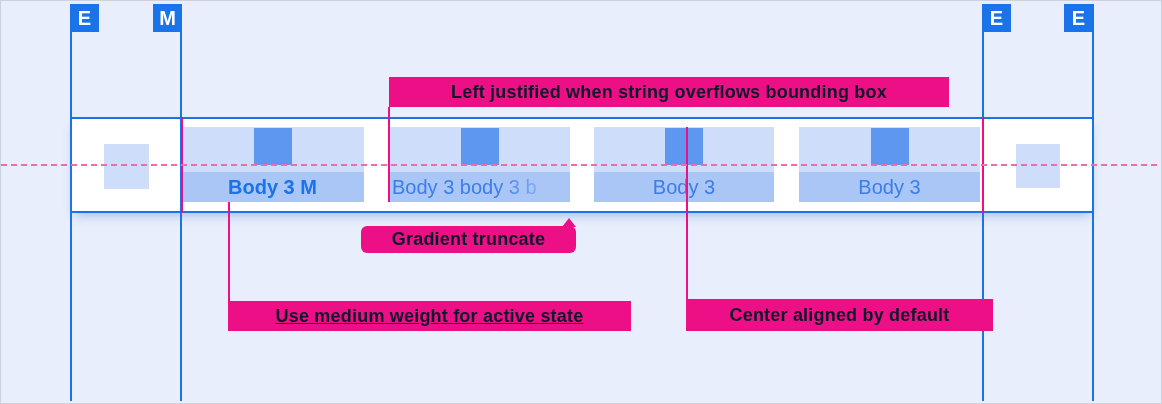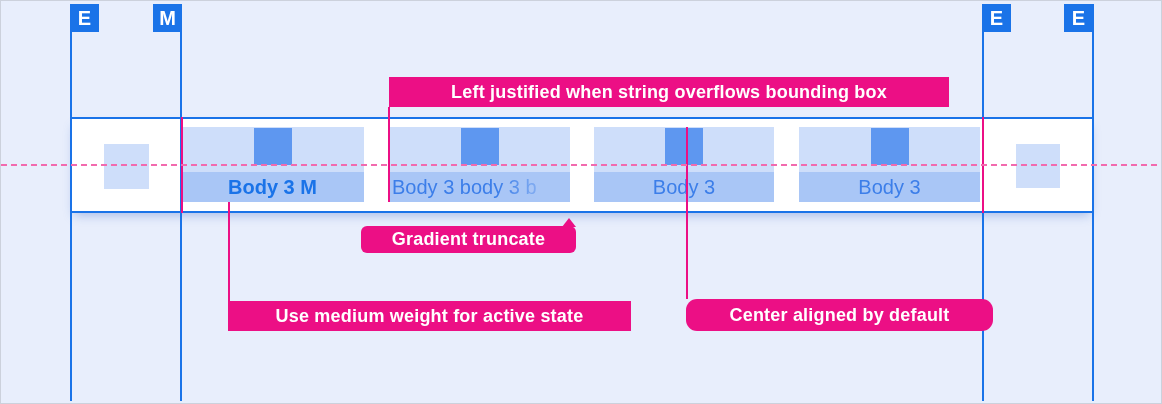--- a/index.html
+++ b/index.html
@@ -68,28 +68,28 @@
   .pv-center     { left:685px; top:126px; height:172px; }
 
   
   .dashed-line {
     position:absolute; left:0; right:0; top:163px; height:2px; z-index:6;
     background:repeating-linear-gradient(90deg, #f26aae 0 6px, transparent 6px 10px);
   }
 
   
   .annotation {
-    position:absolute; background:#ec0f85; color:#ffffff; font-weight:700;
+    position:absolute; background:#ec0f85; color:#0f172a; font-weight:700;
     font-size:18px; letter-spacing:.2px; z-index:7;
     display:flex; align-items:center; justify-content:center; white-space:nowrap;
   }
   .an-leftjust { left:388px; top:76px;  width:560px; height:30px; }
   .an-gradient { left:360px; top:225px; width:215px; height:27px;border-radius:6px; }
-  .an-medium   { left:227px; top:300px; width:403px; height:30px; }
-  .an-center   { left:685px; top:298px; width:307px; height:32px;border-radius:11px; }
+  .an-medium   { left:227px; top:300px; width:403px; height:30px;text-decoration:underline; }
+  .an-center   { left:685px; top:298px; width:307px; height:32px; }
   .arrow-up {
     position:absolute; left:561px; top:217px; width:0; height:0; z-index:7;
     border-left:7px solid transparent; border-right:7px solid transparent;
     border-bottom:9px solid #ec0f85;
   }
 </style>
 </head>
 <body>
 
 <div class="canvas">

